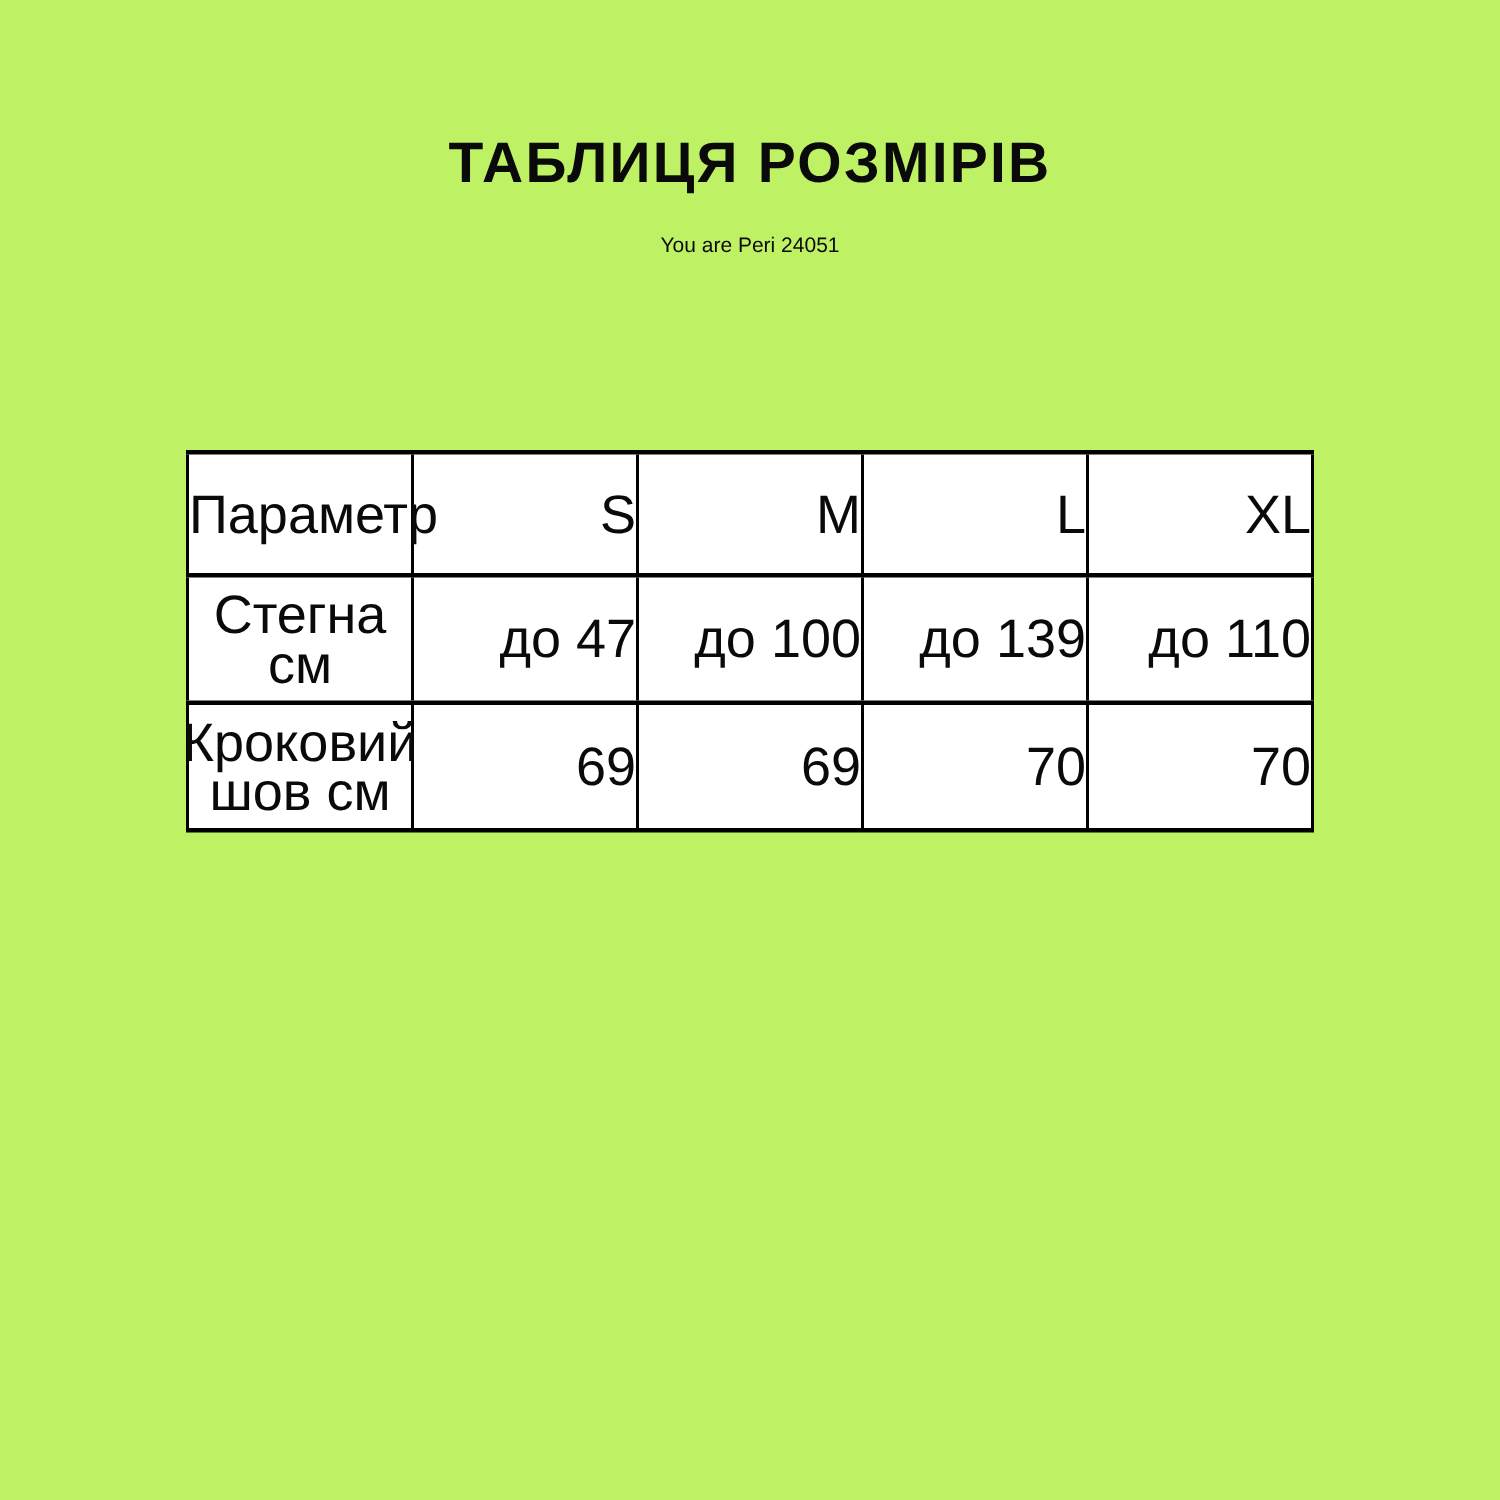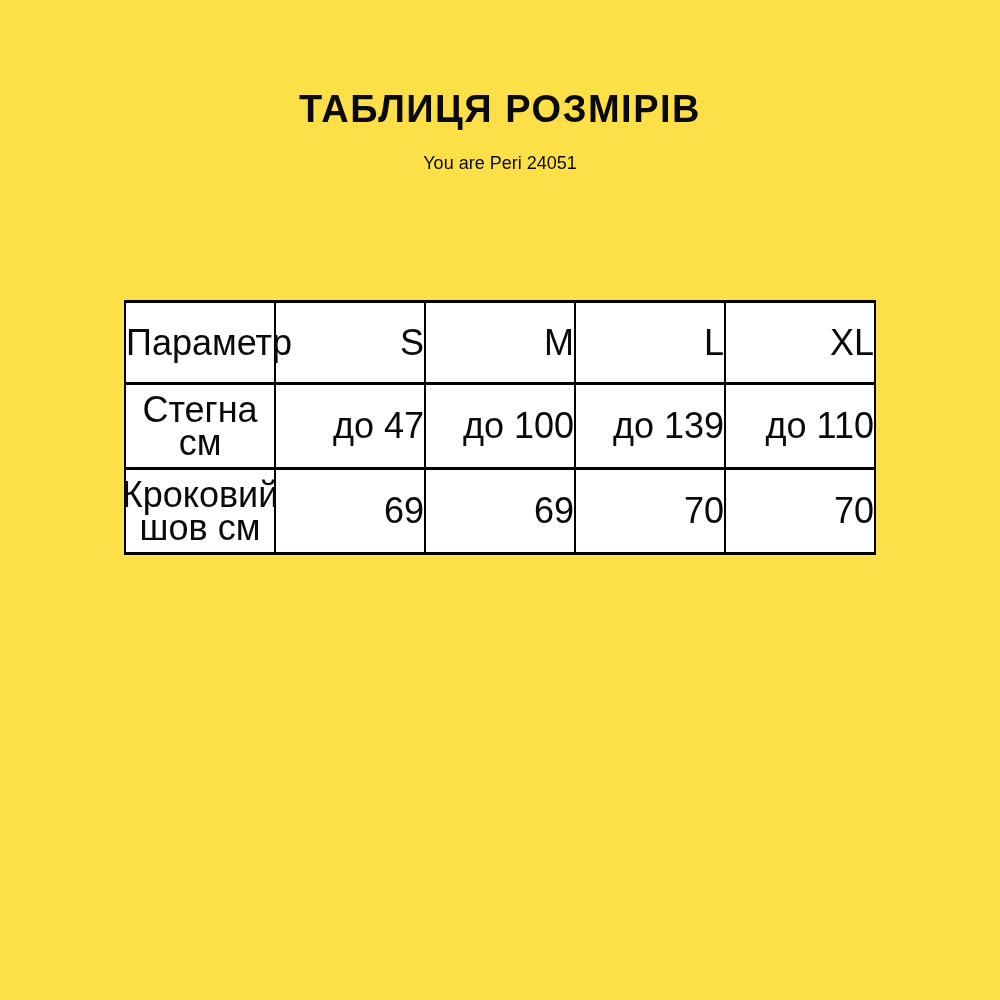--- a/index.html
+++ b/index.html
@@ -4,36 +4,36 @@
 <style>
   * { margin: 0; padding: 0; box-sizing: border-box; }
   html, body { background: #ffffff; }
   body {
     width: 1000px; height: 1000px;
     font-family: "Liberation Sans", sans-serif;
     color: #000000;
     position: relative;
     overflow: hidden;
   }
-  .page { position: absolute; inset: 0; background: #fde047; }
+  .page { position: absolute; inset: 0; background: #bef264; }
 
   .title {
     position: absolute;
     top: 88px; left: 0; width: 1000px;
     text-align: center;
     font-size: 38px;
     font-weight: 700;
     letter-spacing: 1.5px;
     color: #0a0a0a;
   }
   .subtitle {
     position: absolute;
     top: 148px; left: 0; width: 1000px;
     text-align: center;
-    font-size: 18px;
+    font-size: 14px;
     line-height: 30px;
     color: #0a0a0a;
   }
 
   table.size-table {
     position: absolute;
     top: 300px; left: 124px;
     border-collapse: collapse;
     table-layout: fixed;
     width: 752px;

